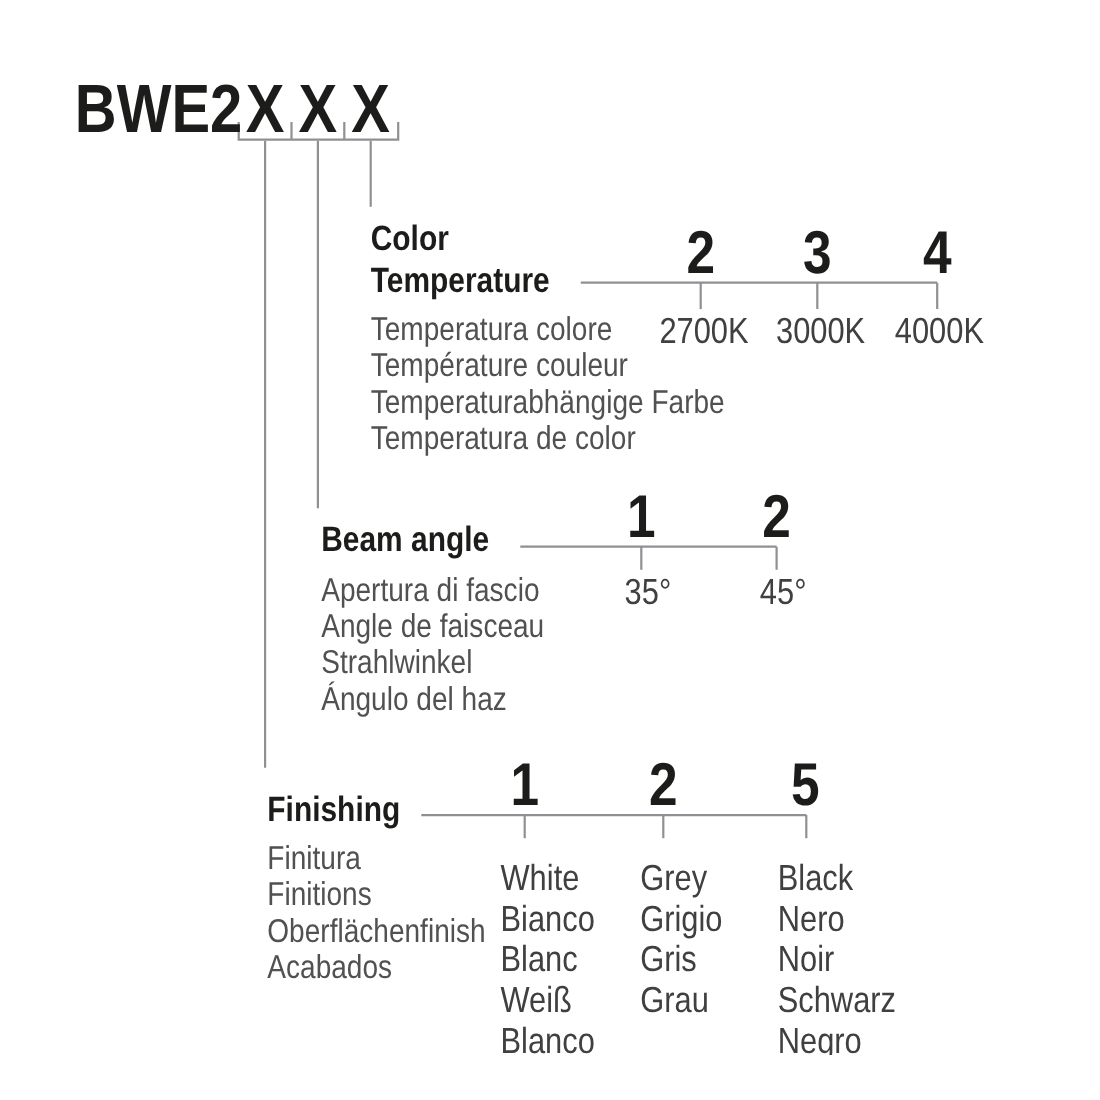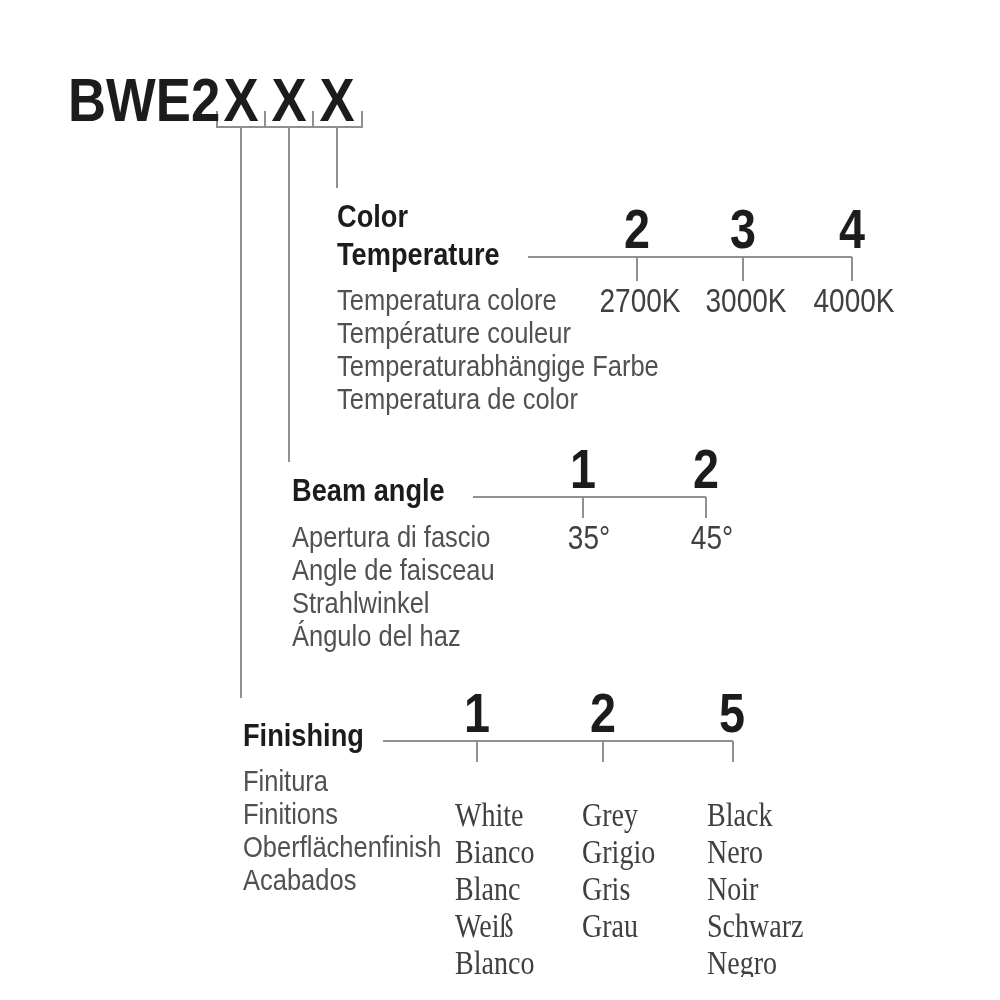--- a/index.html
+++ b/index.html
@@ -13,21 +13,21 @@
   }
   .t{position:absolute;white-space:nowrap;line-height:1.15;}
   .condL{transform:scaleX(0.85);transform-origin:0 0;}
   .condC{transform:scaleX(0.85);transform-origin:50% 0;}
   .title{font-size:62px;font-weight:bold;color:#1c1c1a;}
   .xslot{width:60px;text-align:center;}
   .seclabel{font-size:32px;font-weight:bold;line-height:38px;color:#1c1c1a;}
   .bigdigit{font-size:55px;font-weight:bold;color:#1c1c1a;width:120px;text-align:center;}
   .optval{font-size:33px;color:#404042;width:160px;text-align:center;}
   .trans{font-size:30px;line-height:33px;color:#515153;}
-  .fincols{position:absolute;left:440px;top:797px;width:440px;height:180px;overflow:hidden;font-family:Liberation Serif, serif;}
+  .fincols{position:absolute;left:440px;top:779px;width:440px;height:180px;overflow:hidden;}
   .fincol{position:absolute;top:0;font-size:33px;line-height:37px;color:#404042;white-space:nowrap;transform:scaleX(0.85);transform-origin:0 0;}
   svg.lines{position:absolute;left:0;top:0;pointer-events:none;}
 </style>
 </head>
 <body>
 
 <div id="page">
 
   <svg class="lines" width="1000" height="1000" viewBox="0 0 1000 1000">
     <g stroke="#8e9093" stroke-width="2" fill="none">

